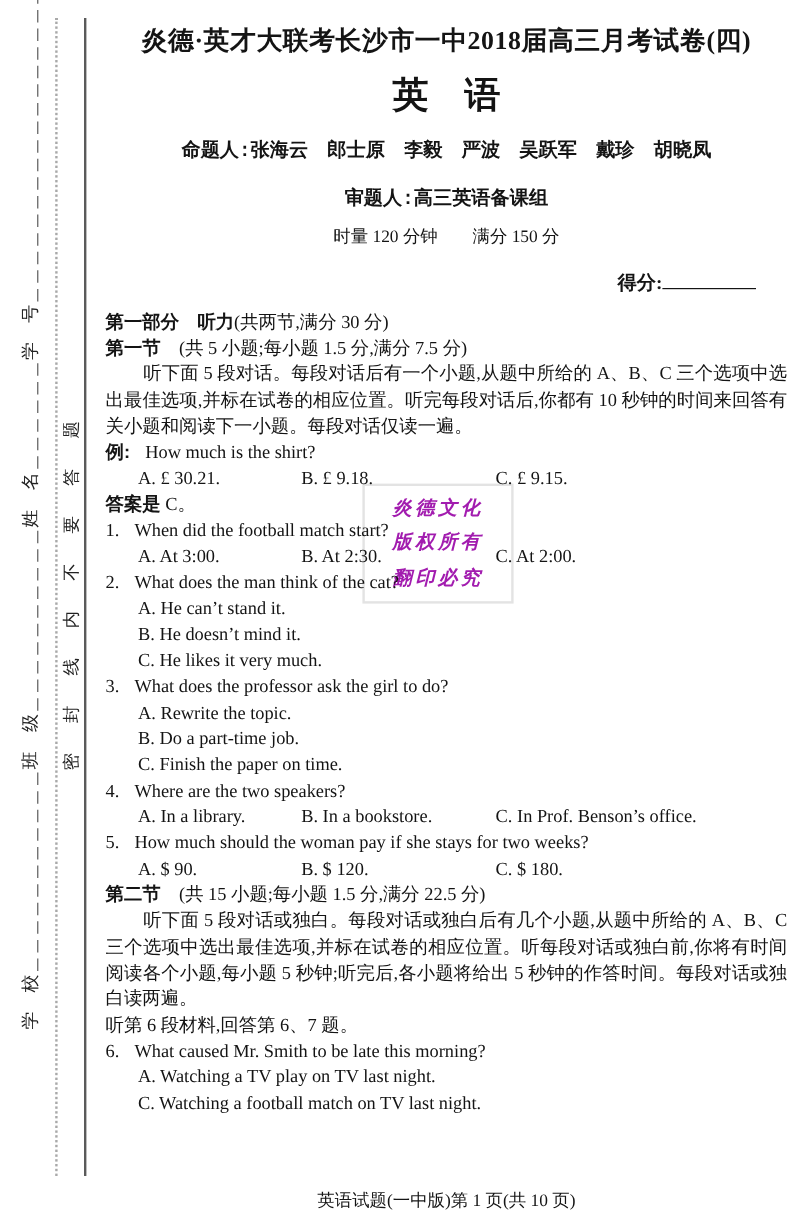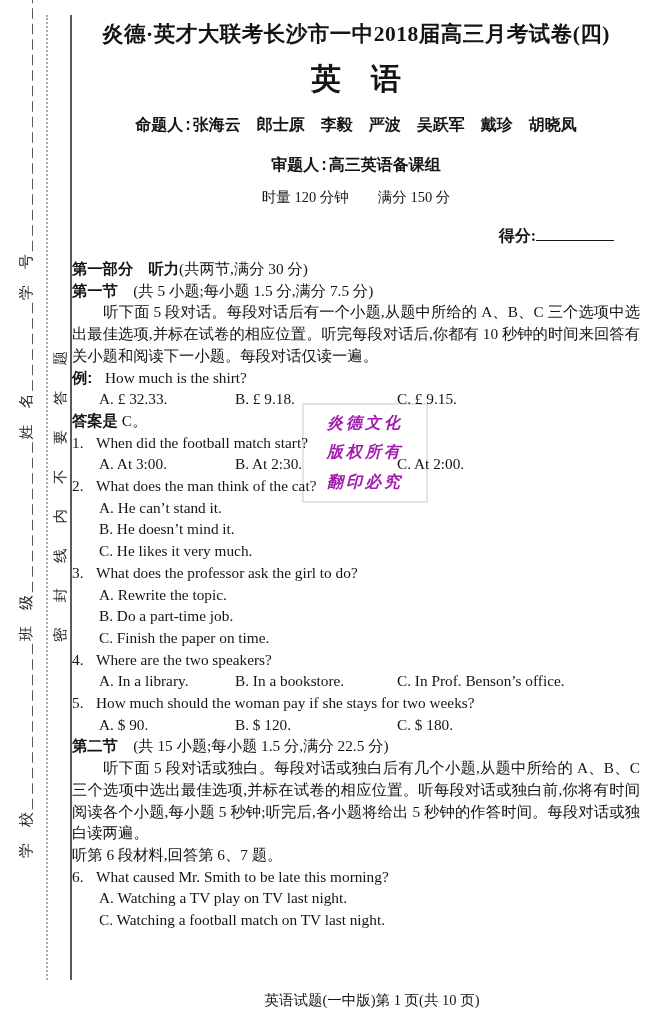--- a/index.html
+++ b/index.html
@@ -29,21 +29,21 @@
   
   .watermark {
     position:absolute; left:302px; top:403px; width:126px; height:100px;
     border:2px solid #e3e3e3; box-sizing:border-box;
     display:flex; flex-direction:column; justify-content:space-around; align-items:center;
     color:#a21caf; font-size:16px; font-weight:bold; font-style:italic;
     letter-spacing:3px; padding:4px 0;
   }
 
   
-  .content { position:absolute; left:72px; top:0; width:568px; }
+  .content { position:absolute; left:88px; top:0; width:568px; }
   .sans { font-family:Liberation Mono, monospace; }
   .exam-title {
     margin:19px 0 0 0; text-align:center; font-size:21.5px; font-weight:700;
     letter-spacing:0.5px; white-space:nowrap;
   }
   .subject { margin-top:11px; text-align:center; font-size:30px; font-weight:700; }
   .writers { margin-top:15px; text-align:center; font-size:16px; font-weight:700; }
   .reviewers { margin-top:19px; text-align:center; font-size:16px; font-weight:700; }
   .duration { margin-top:12px; text-align:center; font-size:14.5px; }
   .score-row { margin-top:19px; text-align:right; padding-right:26px; font-size:16px; font-weight:700; }
@@ -102,21 +102,21 @@
       <div><span class="hb">第一部分　听力</span><span>(共两节,满分 30 分)</span></div>
 
       <div><span class="hb">第一节</span><span>　(共 5 小题;每小题 1.5 分,满分 7.5 分)</span></div>
       <p class="indent">听下面 5 段对话。每段对话后有一个小题,从题中所给的 A、B、C 三个选项中选出最佳选项,并标在试卷的相应位置。听完每段对话后,你都有 10 秒钟的时间来回答有关小题和阅读下一小题。每段对话仅读一遍。</p>
 
       <div class="q">
         <span class="ex-label hb">例:</span>
         <span class="q-text">How much is the shirt?</span>
       </div>
       <div class="opt-row">
-        <span>A. £ 32.33.</span>
+        <span>A. £ 30.21.</span>
         <span>B. £ 9.18.</span>
         <span>C. £ 9.15.</span>
       </div>
       <div><span class="hb">答案是</span><span> C。</span></div>
 
       <div class="q">
         <span class="q-num">1.</span>
         <span class="q-text">When did the football match start?</span>
       </div>
       <div class="opt-row">

